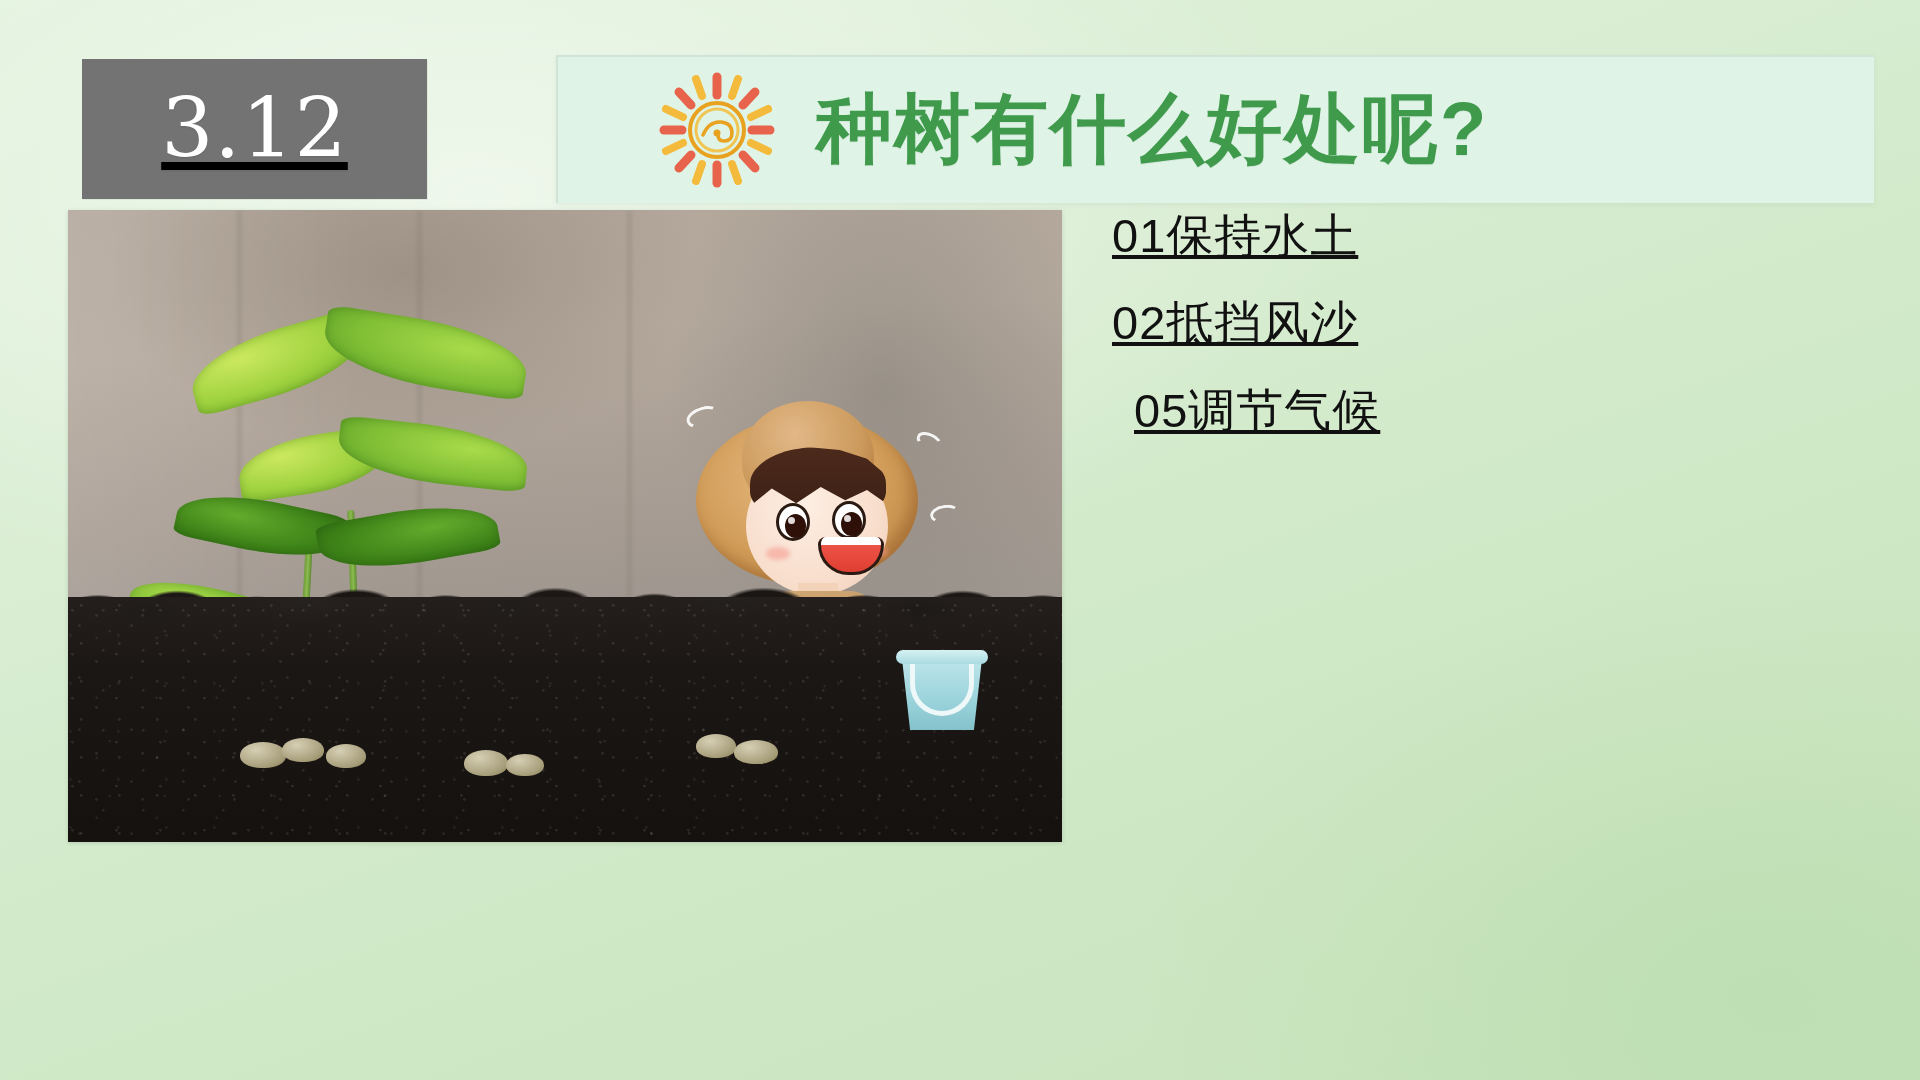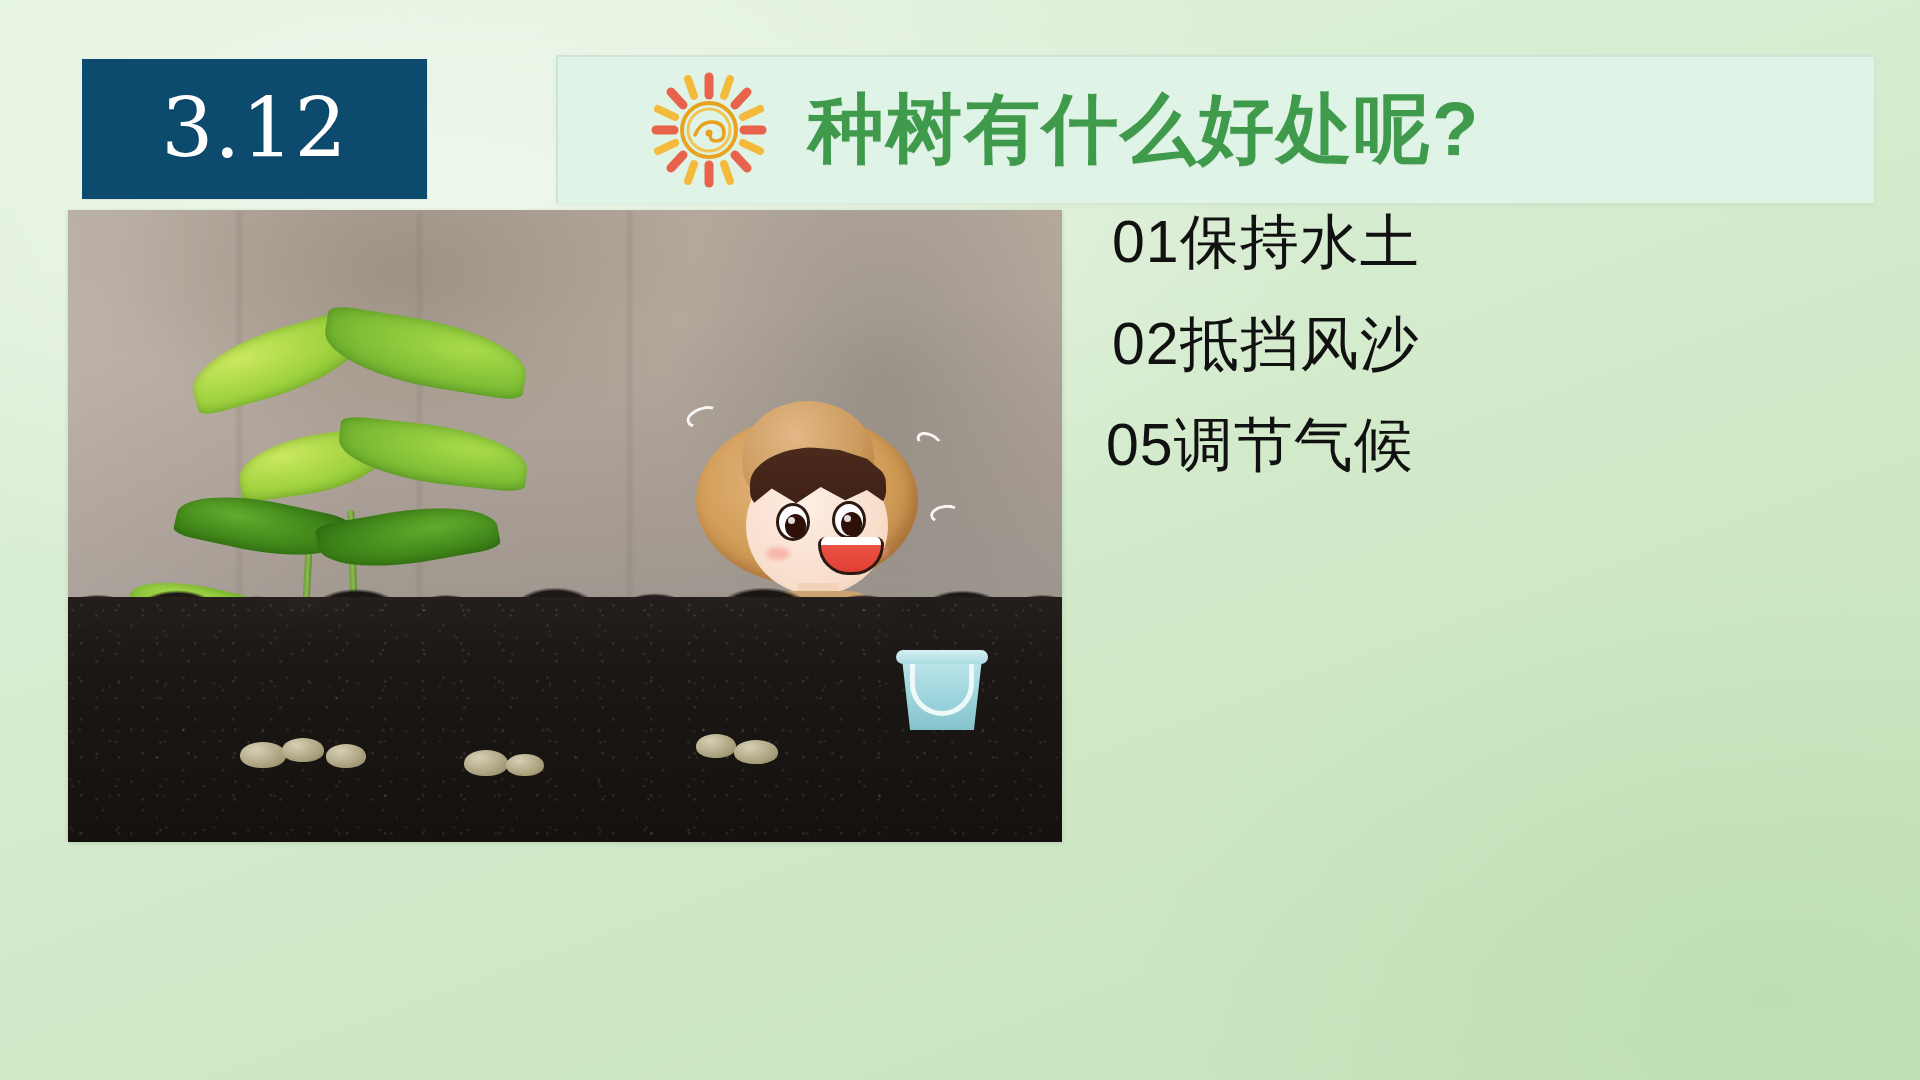--- a/index.html
+++ b/index.html
@@ -18,41 +18,43 @@
       radial-gradient(ellipse 900px 600px at 92% 92%, rgba(168,210,155,.35), rgba(255,255,255,0) 70%);
     pointer-events:none;
   }
 
   
   .header { position:absolute; left:0; top:0; width:1920px; height:222px; }
 
   .date-badge {
     position:absolute; left:82px; top:59px;
     width:345px; height:140px;
-    background:#0c4a6e;
+    background:#737373;
     display:flex; align-items:center; justify-content:center;
     box-shadow: 1px 1px 0 rgba(0,0,0,.05);
+    text-decoration: underline;
   }
   .date-badge .txt {
     color:#ffffff;
     font-family:"DejaVu Serif","Liberation Serif",serif;
     font-size:82px; line-height:1;
     font-weight:400;
     letter-spacing:1px;
     text-shadow:0 1px 2px rgba(0,0,0,.10);
   }
 
   .title-bar {
     position:absolute; left:556px; top:55px;
     width:1318px; height:148px;
     background:#dff4e6;
     border-top:2px solid #cfe3d6;
     border-left:2px solid #cfe3d6;
     display:flex; align-items:center;
     box-shadow: 0 2px 5px rgba(90,120,95,.08);
+    padding-left: 8px;
   }
   .title-inner { display:flex; align-items:center; padding-left:90px; gap:38px; }
 
   .sun-icon { width:122px; height:122px; position:relative; flex:0 0 auto; }
   .title-text {
     color:#3f9a4c;
     font-size:76px; font-weight:bold;
     letter-spacing:2px;
     white-space:nowrap;
     text-shadow:0 1px 1px rgba(0,0,0,.06);
@@ -224,31 +226,32 @@
     position:absolute; left:14px; top:16px; width:64px; height:58px;
     border:5px solid #eef8f9; border-top-color:transparent; border-radius:0 0 40px 40px;
   }
   
   .swirl { position:absolute; border:3px solid rgba(255,255,255,.9); border-radius:50%; border-bottom-color:transparent; border-right-color:transparent; }
 
   
   .list { position:absolute; left:1098px; top:208px; width:760px; }
   .list-item {
     color:#111111;
-    font-size:59px;
+    font-size:47px;
     line-height:1.18;
     letter-spacing:1px;
     margin-bottom:32px;
     white-space:nowrap;
+    text-decoration:underline;
   }
   .list-item.i1 { margin-left:14px; }
   .list-item.i2 { margin-left:14px; }
   .list-item.i3 { margin-left:14px; }
   .list-item.i4 { margin-left:14px; }
-  .list-item.i5 { margin-left:8px; }
+  .list-item.i5 { margin-left:36px; }
 </style>
 </head>
 <body>
 
 <div class="bg-wash"></div>
 
 <div class="header">
 
   <div class="date-badge">
     <span class="txt">3.12</span>

